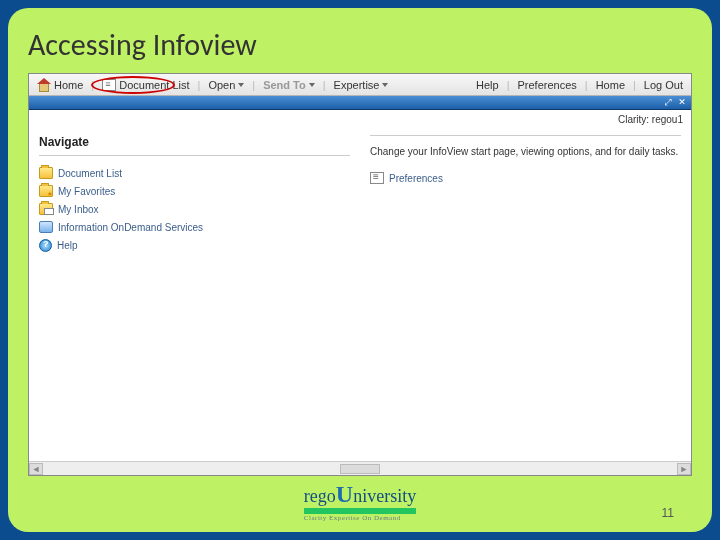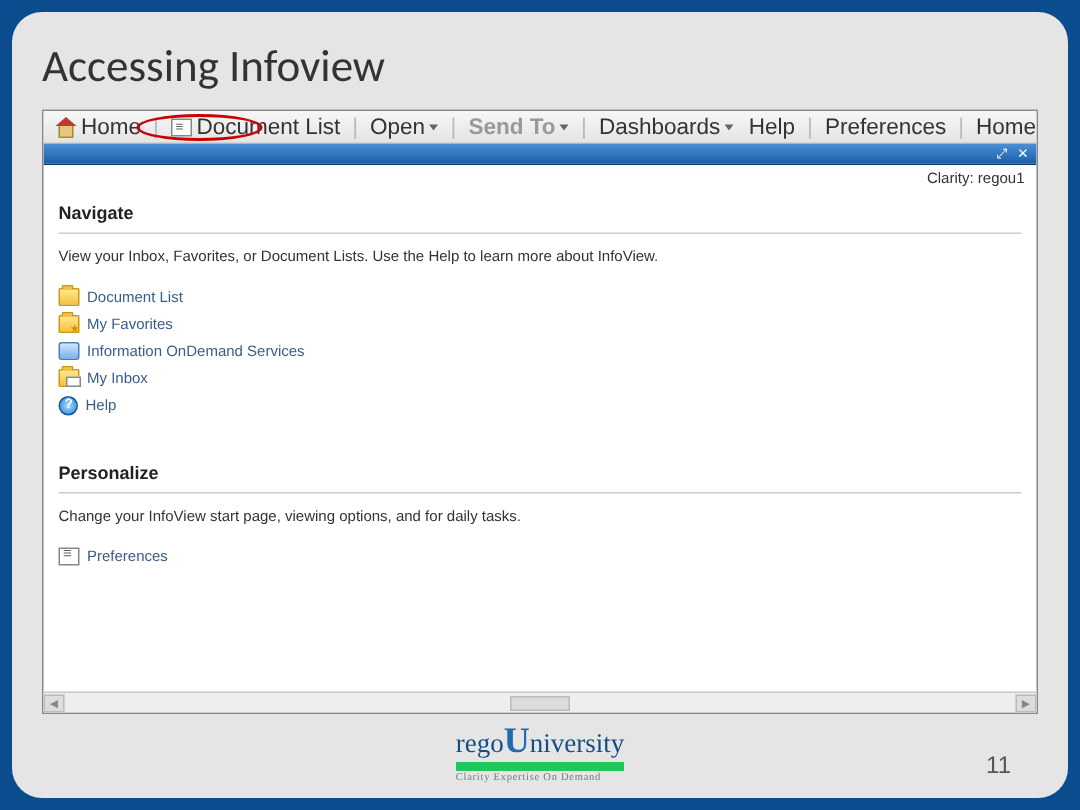--- a/index.html
+++ b/index.html
@@ -7,21 +7,21 @@
     width: 720px;
     height: 540px;
     font-family: Tahoma, Verdana, sans-serif;
     background: #0b4c8f;
     position: relative;
     font-size: 11px;
   }
   .slide {
     position: absolute;
     top: 8px; left: 8px; right: 8px; bottom: 8px;
-    background: #e5e5e5;
+    background: #bef264;
     border-radius: 20px;
     padding: 18px 20px 10px 20px;
     display: flex;
     flex-direction: column;
   }
   .slide-title {
     font-family: Calibri, Arial, sans-serif;
     font-size: 30px;
     font-weight: 400;
     color: #333;
@@ -37,21 +37,21 @@
     position: relative;
   }
   .toolbar {
     height: 22px;
     background: linear-gradient(#f7f7f7, #e4e4e4);
     border-bottom: 1px solid #b5b5b5;
     display: flex;
     align-items: center;
     padding: 0 4px;
     gap: 2px;
-    font-size: 15px;
+    font-size: 11px;
     color: #333;
     white-space: nowrap;
   }
   .tb-item {
     display: inline-flex;
     align-items: center;
     gap: 3px;
     padding: 1px 4px;
     cursor: default;
   }
@@ -91,21 +91,21 @@
   .win-btn { width: 10px; height: 10px; color: #fff; font-size: 9px; line-height: 10px; text-align: center; }
   .welcome-row {
     text-align: right;
     font-size: 10px;
     color: #333;
     padding: 4px 8px;
   }
   .content-area {
     flex: 1;
     display: flex;
-    flex-direction: column;
+    flex-direction: row;
     padding: 6px 10px 0 10px;
     gap: 20px;
     overflow: hidden;
   }
   .col { flex: 1; min-width: 0; }
   .col h3 {
     font-size: 12px;
     font-weight: bold;
     color: #222;
     margin-bottom: 6px;
@@ -229,21 +229,21 @@
     color: #6a7a87;
     letter-spacing: 0.5px;
     border-top: 6px solid #22c55e;
     margin-top: 2px;
     padding-top: 1px;
   }
   .page-num {
     position: absolute;
     right: 18px;
     bottom: 2px;
-    font-size: 16px;
+    font-size: 12px;
     color: #555;
   }
 </style>
 </head>
 <body>
 
 <div class="slide">
   <div class="slide-title">Accessing Infoview</div>
 
   <div class="app-frame">
@@ -263,21 +263,21 @@
         <span>Open</span>
         <span class="caret"></span>
       </span>
       <span class="tb-sep">|</span>
       <span class="tb-item disabled">
         <span>Send To</span>
         <span class="caret"></span>
       </span>
       <span class="tb-sep">|</span>
       <span class="tb-item">
-        <span>Dashboards</span>
+        <span>Expertise</span>
         <span class="caret"></span>
       </span>
 
       <span class="tb-right">
         <span class="tb-item">
             <span>Help</span>
           </span>
         <span class="tb-sep">|</span>
         <span class="tb-item">
             <span>Preferences</span>
@@ -305,47 +305,45 @@
     <div class="welcome-row">
       <span>Clarity:</span>
       <span>regou1</span>
     </div>
 
     <div class="content-area">
 
       <div class="col">
         <h3>Navigate</h3>
         <div class="hr"></div>
-        <p>View your Inbox, Favorites, or Document Lists. Use the Help to learn more about InfoView.</p>
         <ul class="link-list">
           <li>
             <span class="icon-box folder-yellow"></span>
             <span>Document List</span>
           </li>
           <li>
             <span class="icon-box folder-yellow star-overlay"></span>
             <span>My Favorites</span>
           </li>
           <li>
+            <span class="icon-box folder-yellow envelope-overlay"></span>
+            <span>My Inbox</span>
+          </li>
+          <li>
             <span class="icon-box info-icon"></span>
             <span>Information OnDemand Services</span>
           </li>
           <li>
-            <span class="icon-box folder-yellow envelope-overlay"></span>
-            <span>My Inbox</span>
-          </li>
-          <li>
             <span class="icon-box help-icon"></span>
             <span>Help</span>
           </li>
         </ul>
       </div>
 
       <div class="col">
-        <h3>Personalize</h3>
         <div class="hr"></div>
         <p>Change your InfoView start page, viewing options, and for daily tasks.</p>
         <ul class="link-list">
           <li>
             <span class="icon-box prefs-icon"></span>
             <span>Preferences</span>
           </li>
         </ul>
       </div>
 

